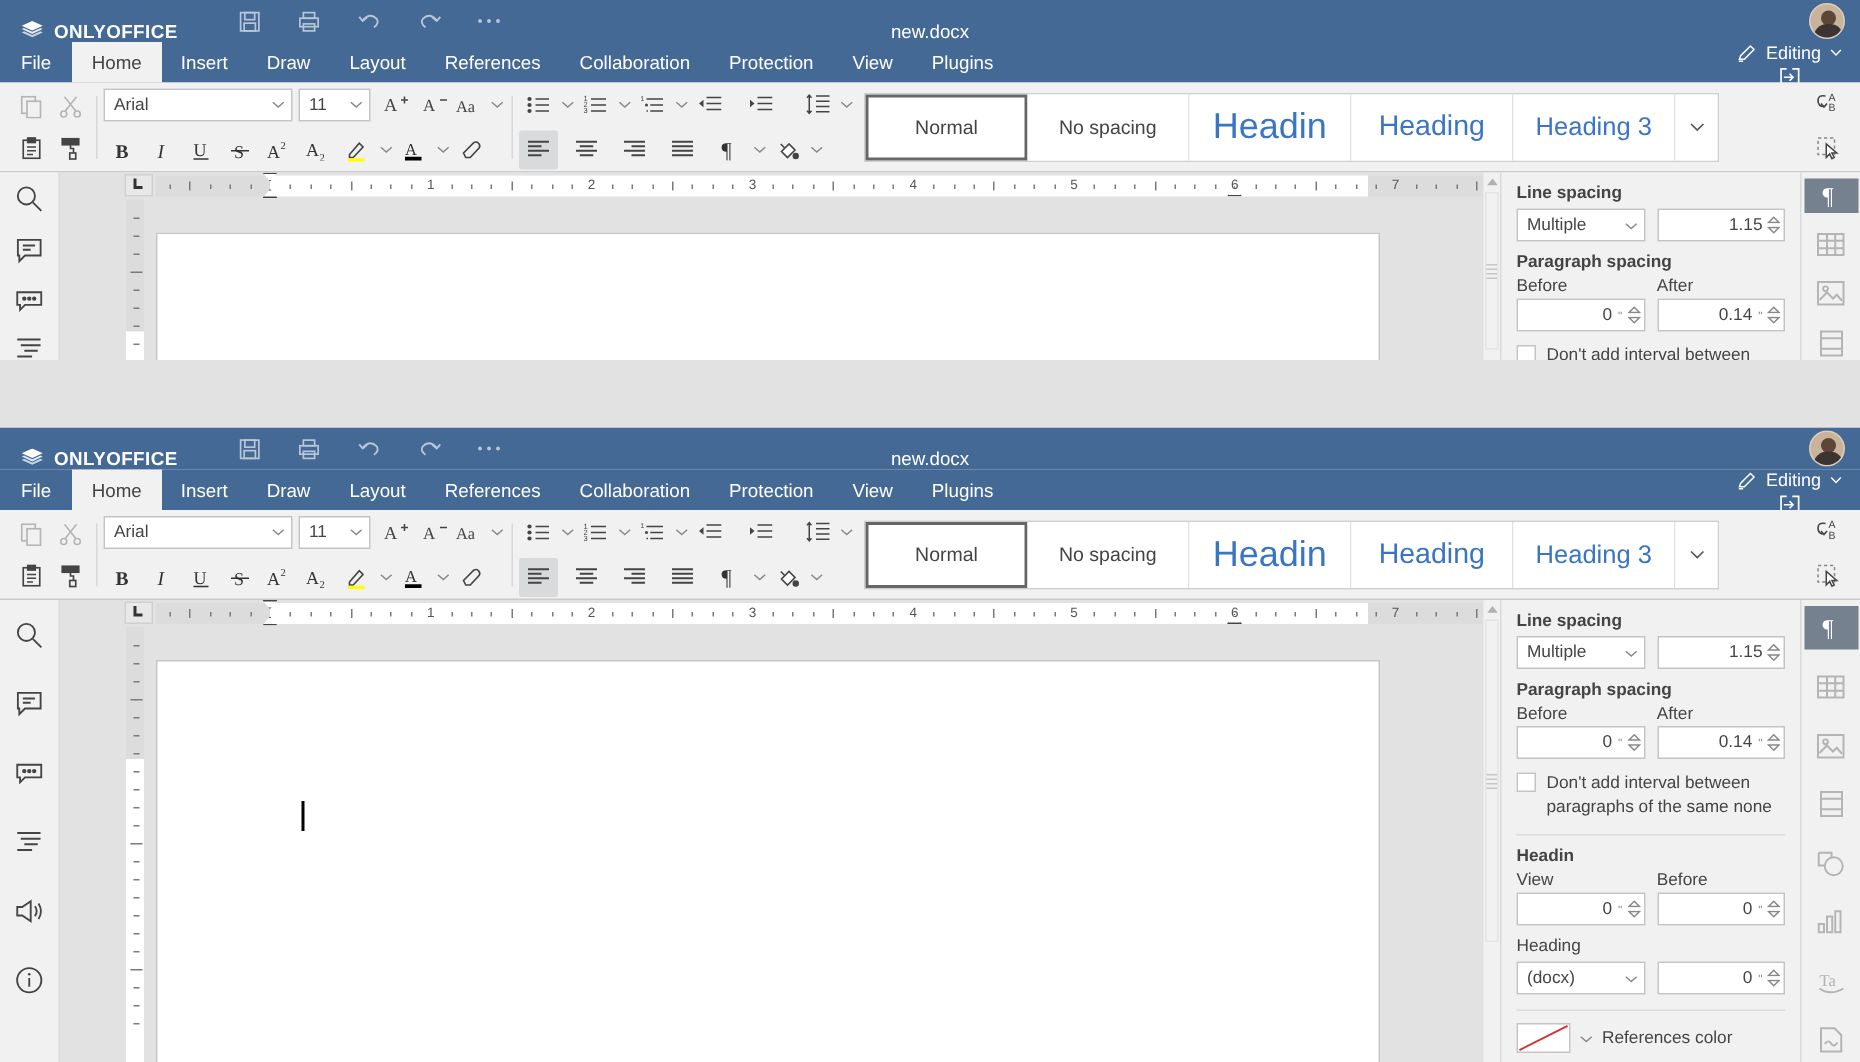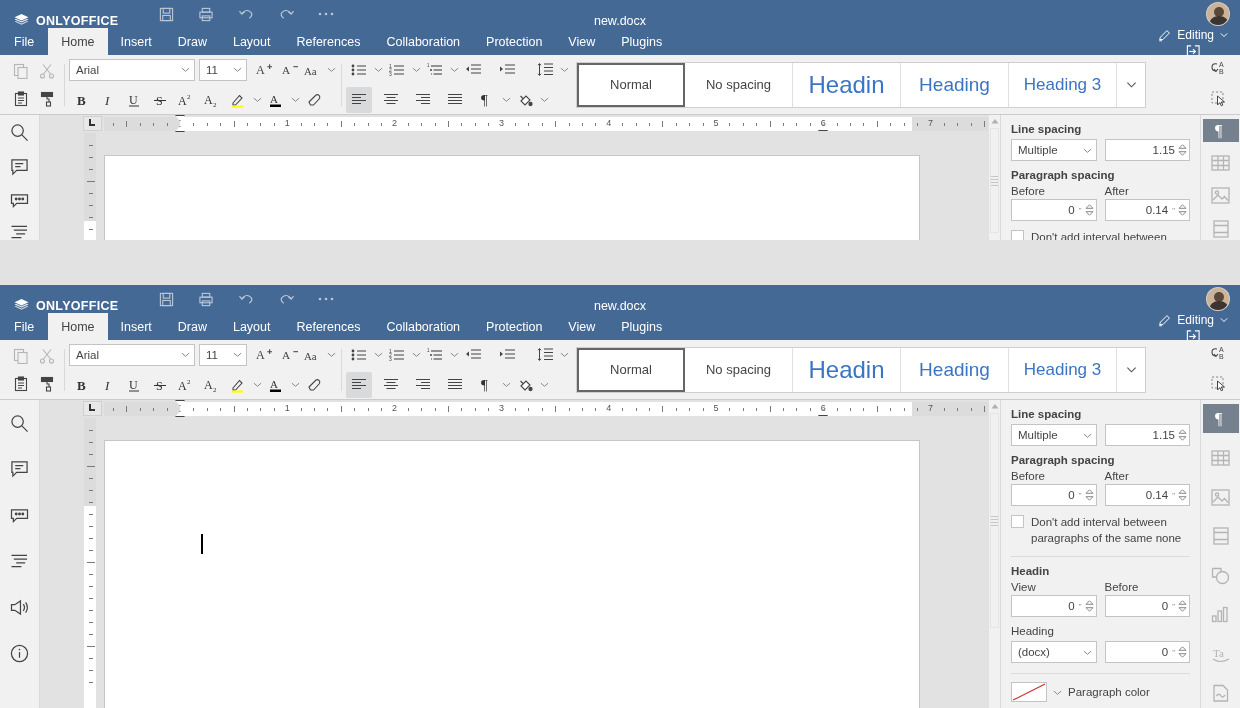--- a/index.html
+++ b/index.html
@@ -1511,21 +1511,21 @@
         <span class="color-swatch">
           <svg class="slash" viewBox="0 0 36 20" preserveAspectRatio="none">
               <line x1="1" y1="19" x2="35" y2="1" stroke="#d03030" stroke-width="1.3"></line>
             </svg>
         </span>
         <span style="display:flex;align-items:center">
           <svg class="chev" viewBox="0 0 10 10" fill="none" stroke="#888" stroke-width="1.1">
               <path d="M1 3.5 L5 7 L9 3.5"></path>
             </svg>
         </span>
-        <span class="hint-text" style="flex:1">Paragraph color</span>
+        <span class="hint-text" style="flex:1">References color</span>
       </div>
     </div>
 
     <div class="rightrail">
       <span class="rr-ico sel">
         <svg width="17" height="17" viewBox="0 0 17 17">
             <text x="3" y="14" font-size="16" font-family="Liberation Serif, serif" fill="#fff">¶</text>
           </svg>
       </span>
       <span class="rr-ico">

